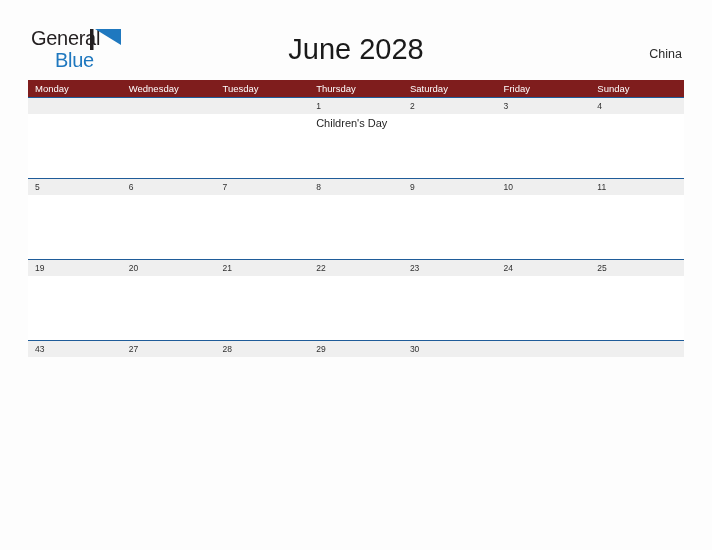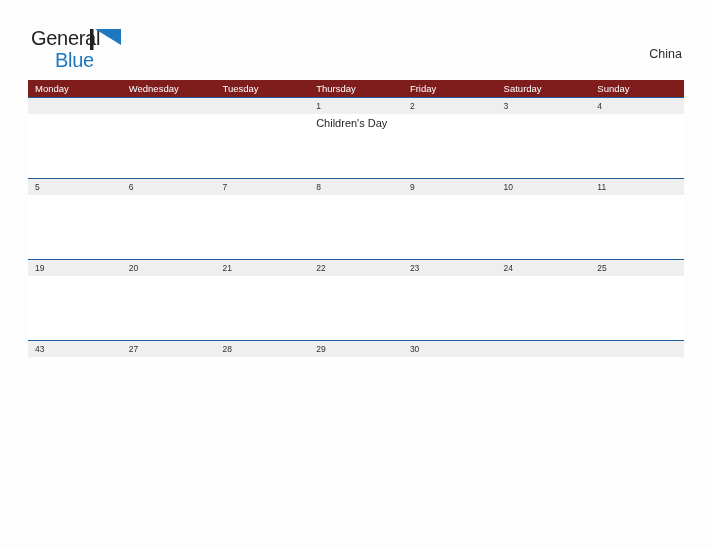--- a/index.html
+++ b/index.html
@@ -178,34 +178,35 @@
           <rect x="0" y="0" width="3.5" height="21" fill="#231f20"></rect>
           <path d="M5 0 L31 0 L31 16 Z" fill="#1f78bf"></path>
         </svg>
       </span>
     </div>
     <div class="logo-row2">
       <span class="logo-blue">Blue</span>
     </div>
   </div>
 
+  <div class="cal-title">June 2028</div>
 
   <div class="country-label">China</div>
 
 </div>
 
 <div class="calendar">
 
   <div class="weekday-header">
     <div class="weekday-cell">Monday</div>
     <div class="weekday-cell">Wednesday</div>
     <div class="weekday-cell">Tuesday</div>
     <div class="weekday-cell">Thursday</div>
+    <div class="weekday-cell">Saturday</div>
     <div class="weekday-cell">Friday</div>
-    <div class="weekday-cell">Saturday</div>
     <div class="weekday-cell">Sunday</div>
   </div>
 
   <div class="week-row first">
     <div class="date-band">
       <div class="date-cell"></div>
       <div class="date-cell"></div>
       <div class="date-cell"></div>
       <div class="date-cell">1</div>
       <div class="date-cell">2</div>

